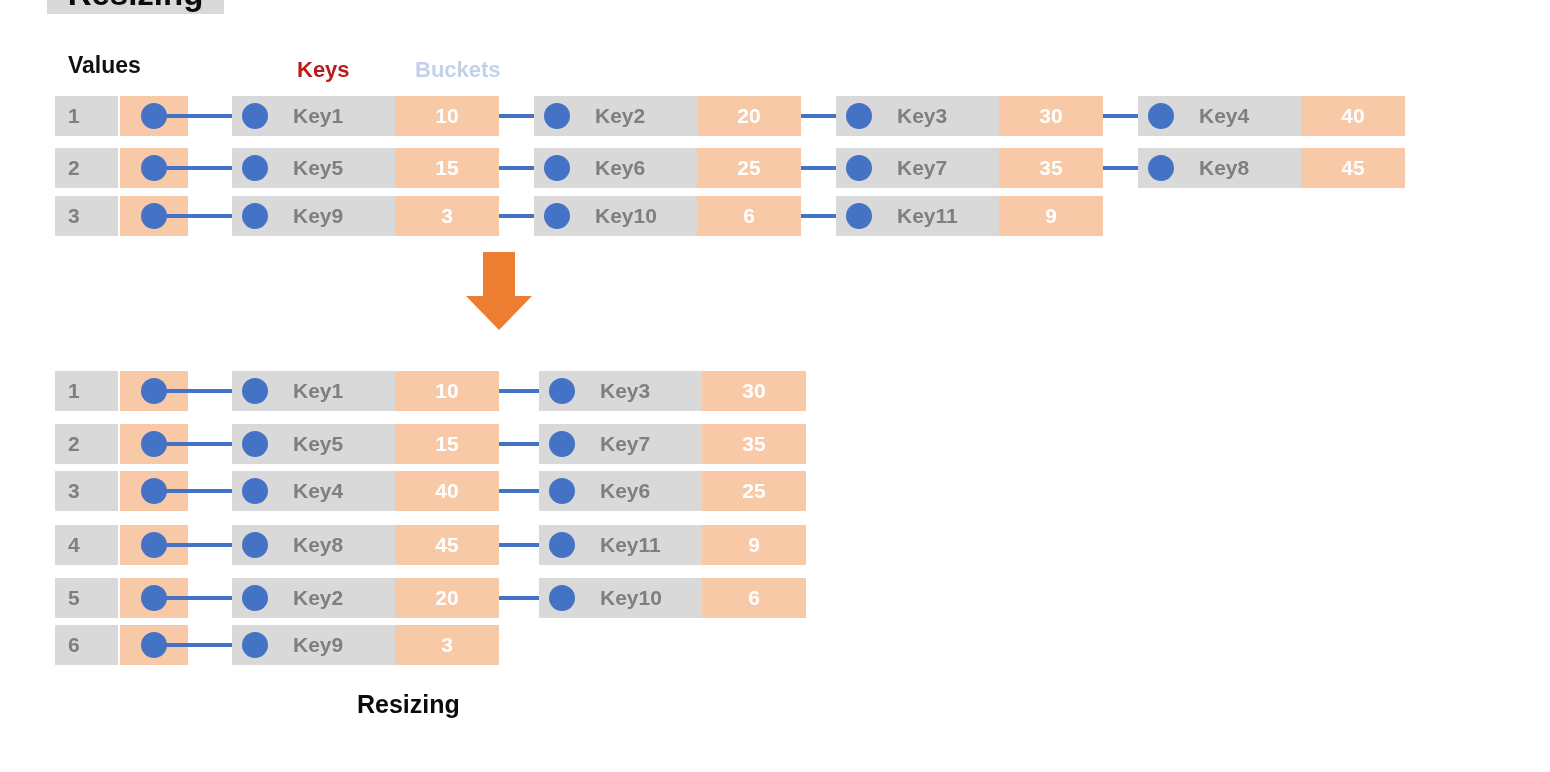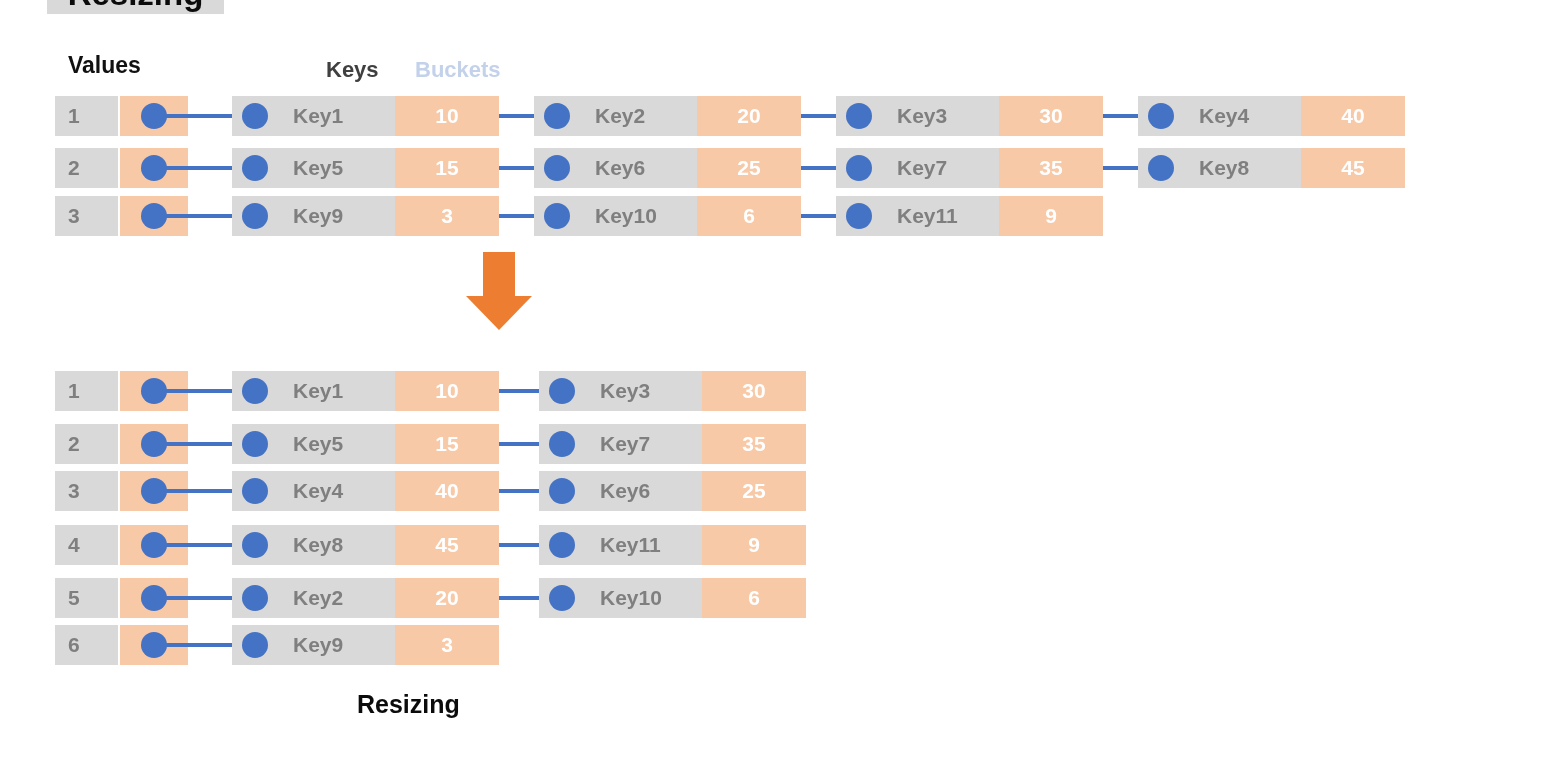--- a/index.html
+++ b/index.html
@@ -37,22 +37,21 @@
     white-space: nowrap;
   }
   #cap-buckets {
     left: 68px; top: 52px;
     font-size: 23px;
     color: #111111;
   }
   #cap-keys {
     left: 297px; top: 57px;
     font-size: 22px;
-    color: #404040;
-    margin-left: 29px;
+    color: #b91c1c;
   }
   #cap-values {
     left: 415px; top: 57px;
     font-size: 22px;
     color: #c3d2ea;
   }
 
   
   .row {
     position: absolute;

